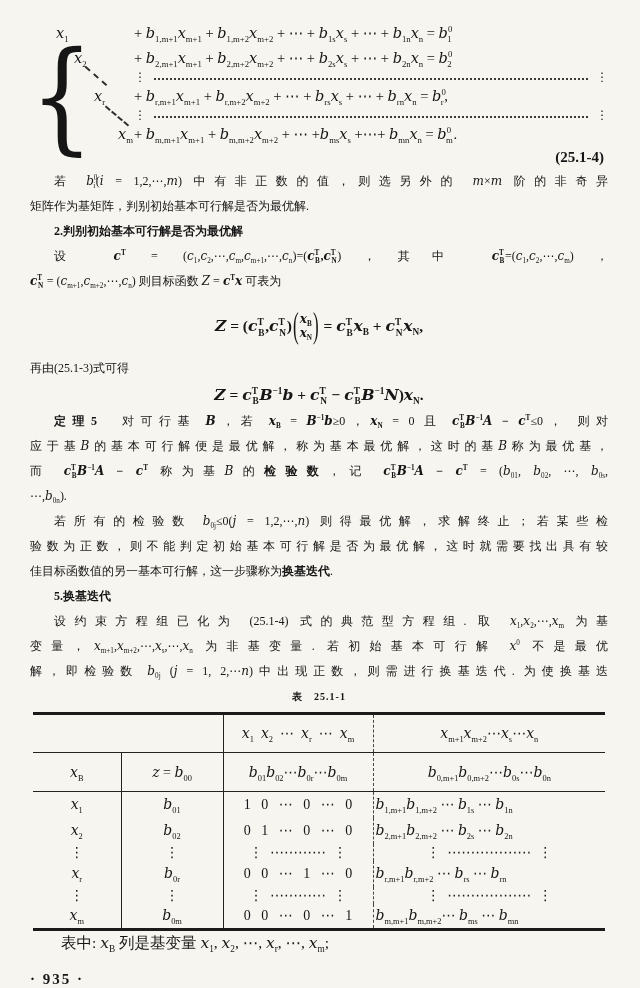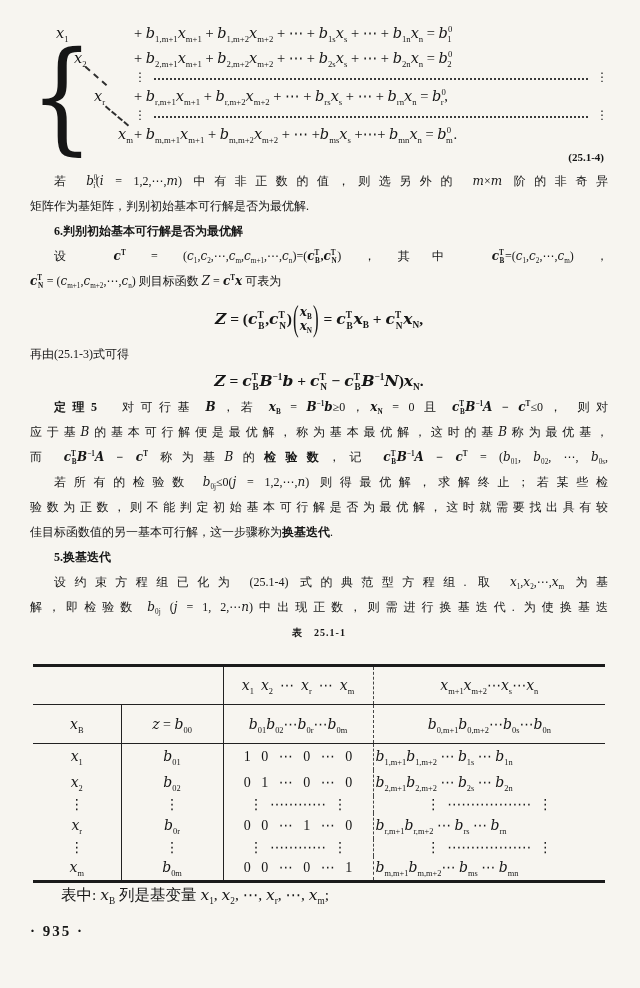--- a/index.html
+++ b/index.html
@@ -30,39 +30,39 @@
   .eqrows { flex: 1; position: relative; padding-top: 1px; }
   .eqrow { position: relative; height: 25px; line-height: 25px; font-size: 14.5px; padding-left: 80px; white-space: nowrap; }
   .eqrow .lhs { position: absolute; top: 0; }
   .lhs0 { left: 2px; } .lhs1 { left: 20px; } .lhs2 { left: 40px; } .lhs3 { left: 64px; }
   .dotrow { display: flex; align-items: center; height: 13px; margin-left: 80px; }
   .vd { font-size: 12px; line-height: 13px; }
   .dotline { flex: 1; border-bottom: 2px dotted #3a3a3a; margin: 0 8px; transform: translateY(1px); }
   .diag { position: absolute; border-top: 2px dashed #2f2f2f; }
   .diag1 { left: 28px; top: 55px; width: 28px; transform: rotate(41deg); }
   .diag2 { left: 48px; top: 95px; width: 30px; transform: rotate(40deg); }
-  .eqlabel { text-align: right; font-size: 11px; font-weight: 700; height: 22px; line-height: 20px; padding-right: 4px; }
+  .eqlabel { text-align: right; font-size: 15px; font-weight: 700; height: 22px; line-height: 20px; padding-right: 4px; }
 
   
   .ln { font-size: 12px; height: 25px; line-height: 25px; white-space: nowrap; overflow: visible; }
   .j { text-align: justify; text-align-last: justify; white-space: normal; }
   .ind { text-indent: 2em; }
   .hd { font-weight: 700; }
 
   
   .eqc { text-align: center; font-size: 15.5px; font-weight: 700; }
-  .eqc-z1 { height: 42px; line-height: 42px; margin: 3px 0; }
+  .eqc-z1 { height: 42px; line-height: 42px; margin: 10px 0; }
   .eqc-z1 > * { vertical-align: middle; }
   .eqc-z2 { height: 28px; line-height: 28px; }
   .bigparen { display: inline-block; font-size: 17px; transform: scaleY(2.15); font-weight: 400; margin: 0 1px; }
   .vec { display: inline-flex; flex-direction: column; align-items: center; font-size: 12px; line-height: 14px; }
 
   
   .tablecap { text-align: center; font-weight: 700; font-size: 10px; height: 24px; line-height: 22px; margin-top: 2px; letter-spacing: 1px; }
-  table.simplex { border-collapse: collapse; width: 572px; margin: 18px auto 0 auto;
+  table.simplex { border-collapse: collapse; width: 572px; margin: 2px auto 0 auto;
     border-top: 3px solid #1b1b1b; border-bottom: 3px solid #1b1b1b; table-layout: fixed; }
   table.simplex td { font-size: 14px; white-space: nowrap; overflow: hidden; padding: 0 2px; }
   .c1 { width: 88px; } .c2 { width: 102px; } .c3 { width: 150px; } .c4 { width: 232px; }
   .bL { border-left: 1.5px solid #222; }
   .bLd { border-left: 1.5px dashed #444; }
   .bB { border-bottom: 1.5px solid #222; }
   .ctr { text-align: center; }
   tr.hrow td { height: 39px; }
   tr.brow td { height: 26px; }
   tr.drow td { height: 16px; }
@@ -109,47 +109,49 @@
       </div>
       <div class="diag diag1"></div>
       <div class="diag diag2"></div>
     </div>
   </div>
   <div class="eqlabel">(25.1-4)</div>
 
   <div class="ln j ind">若 <i>b</i><sup>0</sup><sub>i</sub>(<i>i</i> = 1,2,⋯,<i>m</i>) 中有非正数的值，则选另外的 <i>m</i>×<i>m</i> 阶的非奇异</div>
   <div class="ln">矩阵作为基矩阵，判别初始基本可行解是否为最优解.</div>
 
-  <div class="ln ind hd">6.判别初始基本可行解是否为最优解</div>
+  <div class="ln ind hd">2.判别初始基本可行解是否为最优解</div>
 
   <div class="ln j ind">设 <b><i>c</i><sup>T</sup></b> = (<i>c</i><sub>1</sub>,<i>c</i><sub>2</sub>,⋯,<i>c</i><sub>m</sub>,<i>c</i><sub>m+1</sub>,⋯,<i>c</i><sub>n</sub>)=(<b><i>c</i><sup>T</sup><sub>B</sub>,<i>c</i><sup>T</sup><sub>N</sub></b>)，其中 <b><i>c</i><sup>T</sup><sub>B</sub></b>=(<i>c</i><sub>1</sub>,<i>c</i><sub>2</sub>,⋯,<i>c</i><sub>m</sub>)，</div>
   <div class="ln"><b><i>c</i><sup>T</sup><sub>N</sub></b> = (<i>c</i><sub>m+1</sub>,<i>c</i><sub>m+2</sub>,⋯,<i>c</i><sub>n</sub>) 则目标函数 <i>Z</i> = <b><i>c</i><sup>T</sup><i>x</i></b> 可表为</div>
 
   <div class="eqc eqc-z1">
     <span><i>Z</i> = (<i>c</i><sup>T</sup><sub>B</sub>,<i>c</i><sup>T</sup><sub>N</sub>)</span><span class="bigparen">(</span><span class="vec">
         <span><i>x</i><sub>B</sub></span>
         <span><i>x</i><sub>N</sub></span>
       </span><span class="bigparen">)</span><span> = <i>c</i><sup>T</sup><sub>B</sub><i>x</i><sub>B</sub> + <i>c</i><sup>T</sup><sub>N</sub><i>x</i><sub>N</sub>,</span>
   </div>
 
   <div class="ln">再由(25.1-3)式可得</div>
 
   <div class="eqc eqc-z2"><i>Z</i> = <i>c</i><sup>T</sup><sub>B</sub><i>B</i><sup>−1</sup><i>b</i> + <i>c</i><sup>T</sup><sub>N</sub> − <i>c</i><sup>T</sup><sub>B</sub><i>B</i><sup>−1</sup><i>N</i>)<i>x</i><sub>N</sub>.</div>
 
   <div class="ln j ind"><b>定理5</b>　对可行基 <b><i>B</i></b>，若 <b><i>x</i><sub>B</sub></b> = <b><i>B</i><sup>−1</sup><i>b</i></b>≥0，<b><i>x</i><sub>N</sub></b> = 0 且 <b><i>c</i><sup>T</sup><sub>B</sub><i>B</i><sup>−1</sup><i>A</i> − <i>c</i><sup>T</sup></b>≤0， 则对</div>
   <div class="ln j">应于基<i>B</i>的基本可行解便是最优解，称为基本最优解，这时的基<i>B</i>称为最优基，</div>
   <div class="ln j">而 <b><i>c</i><sup>T</sup><sub>B</sub><i>B</i><sup>−1</sup><i>A</i> − <i>c</i><sup>T</sup></b> 称为基<i>B</i>的<b>检验数</b>，记 <b><i>c</i><sup>T</sup><sub>B</sub><i>B</i><sup>−1</sup><i>A</i> − <i>c</i><sup>T</sup></b> = (<i>b</i><sub>01</sub>, <i>b</i><sub>02</sub>, ⋯, <i>b</i><sub>0s</sub>,</div>
+  <div class="ln">⋯,<i>b</i><sub>0n</sub>).</div>
 
   <div class="ln j ind">若所有的检验数 <i>b</i><sub>0j</sub>≤0(<i>j</i> = 1,2,⋯,<i>n</i>) 则得最优解，求解终止；若某些检</div>
   <div class="ln j">验数为正数，则不能判定初始基本可行解是否为最优解，这时就需要找出具有较</div>
   <div class="ln">佳目标函数值的另一基本可行解，这一步骤称为<b>换基迭代</b>.</div>
 
   <div class="ln ind hd">5.换基迭代</div>
 
   <div class="ln j ind">设约束方程组已化为 (25.1-4) 式的典范型方程组. 取 <i>x</i><sub>1</sub>,<i>x</i><sub>2</sub>,⋯,<i>x</i><sub>m</sub> 为基</div>
+  <div class="ln j">变量，<i>x</i><sub>m+1</sub>,<i>x</i><sub>m+2</sub>,⋯,<i>x</i><sub>s</sub>,⋯,<i>x</i><sub>n</sub> 为非基变量. 若初始基本可行解 <i>x</i><sup>0</sup> 不是最优</div>
   <div class="ln j">解，即检验数 <i>b</i><sub>0j</sub> (<i>j</i> = 1, 2,⋯<i>n</i>)中出现正数，则需进行换基迭代. 为使换基迭</div>
 
   <div class="tablecap">表　25.1-1</div>
 
   <table class="simplex">
     <colgroup>
         <col class="c1">
         <col class="c2">
         <col class="c3">
         <col class="c4">

